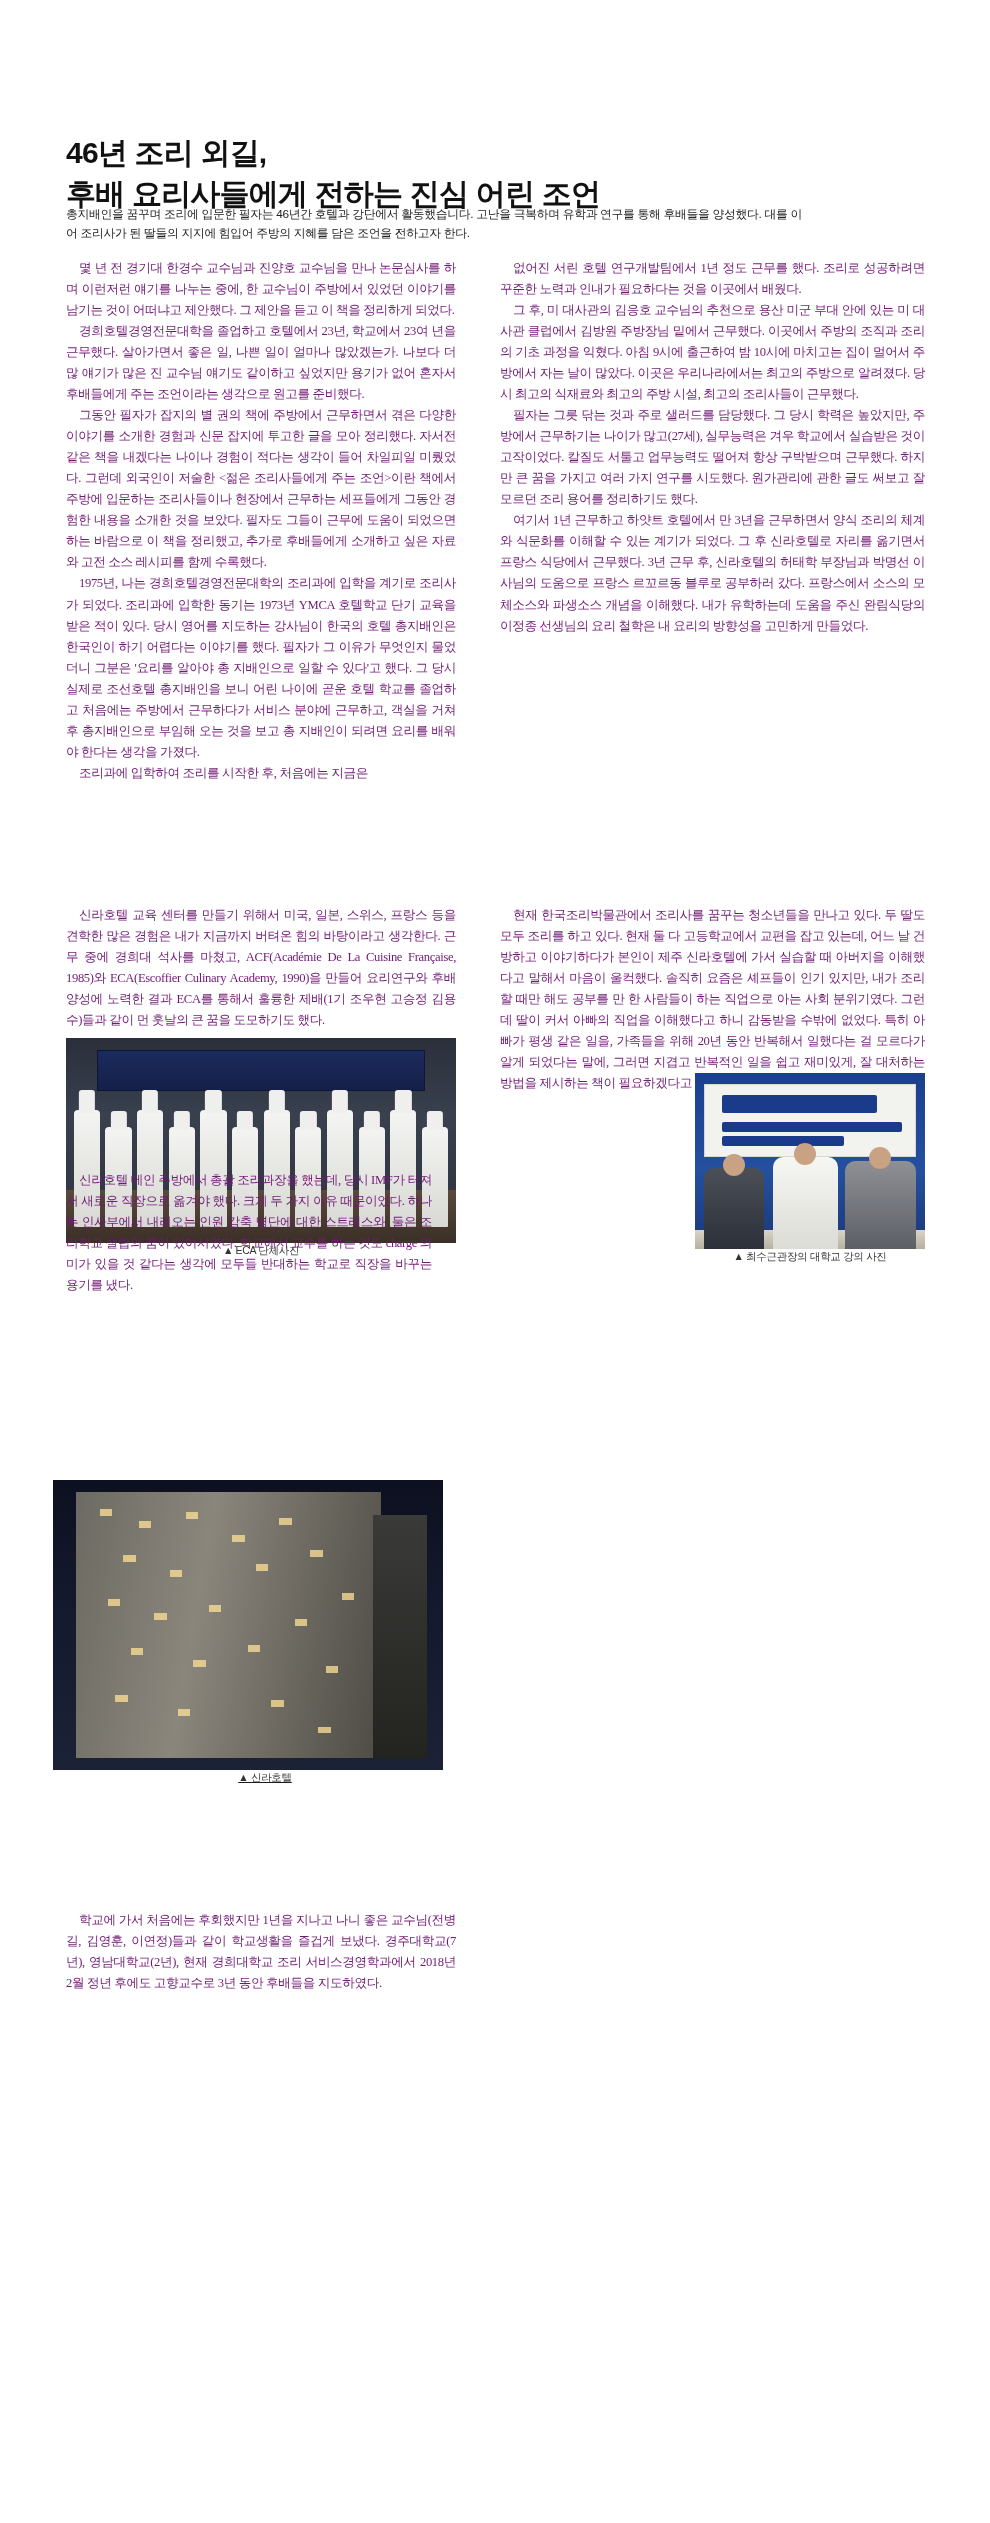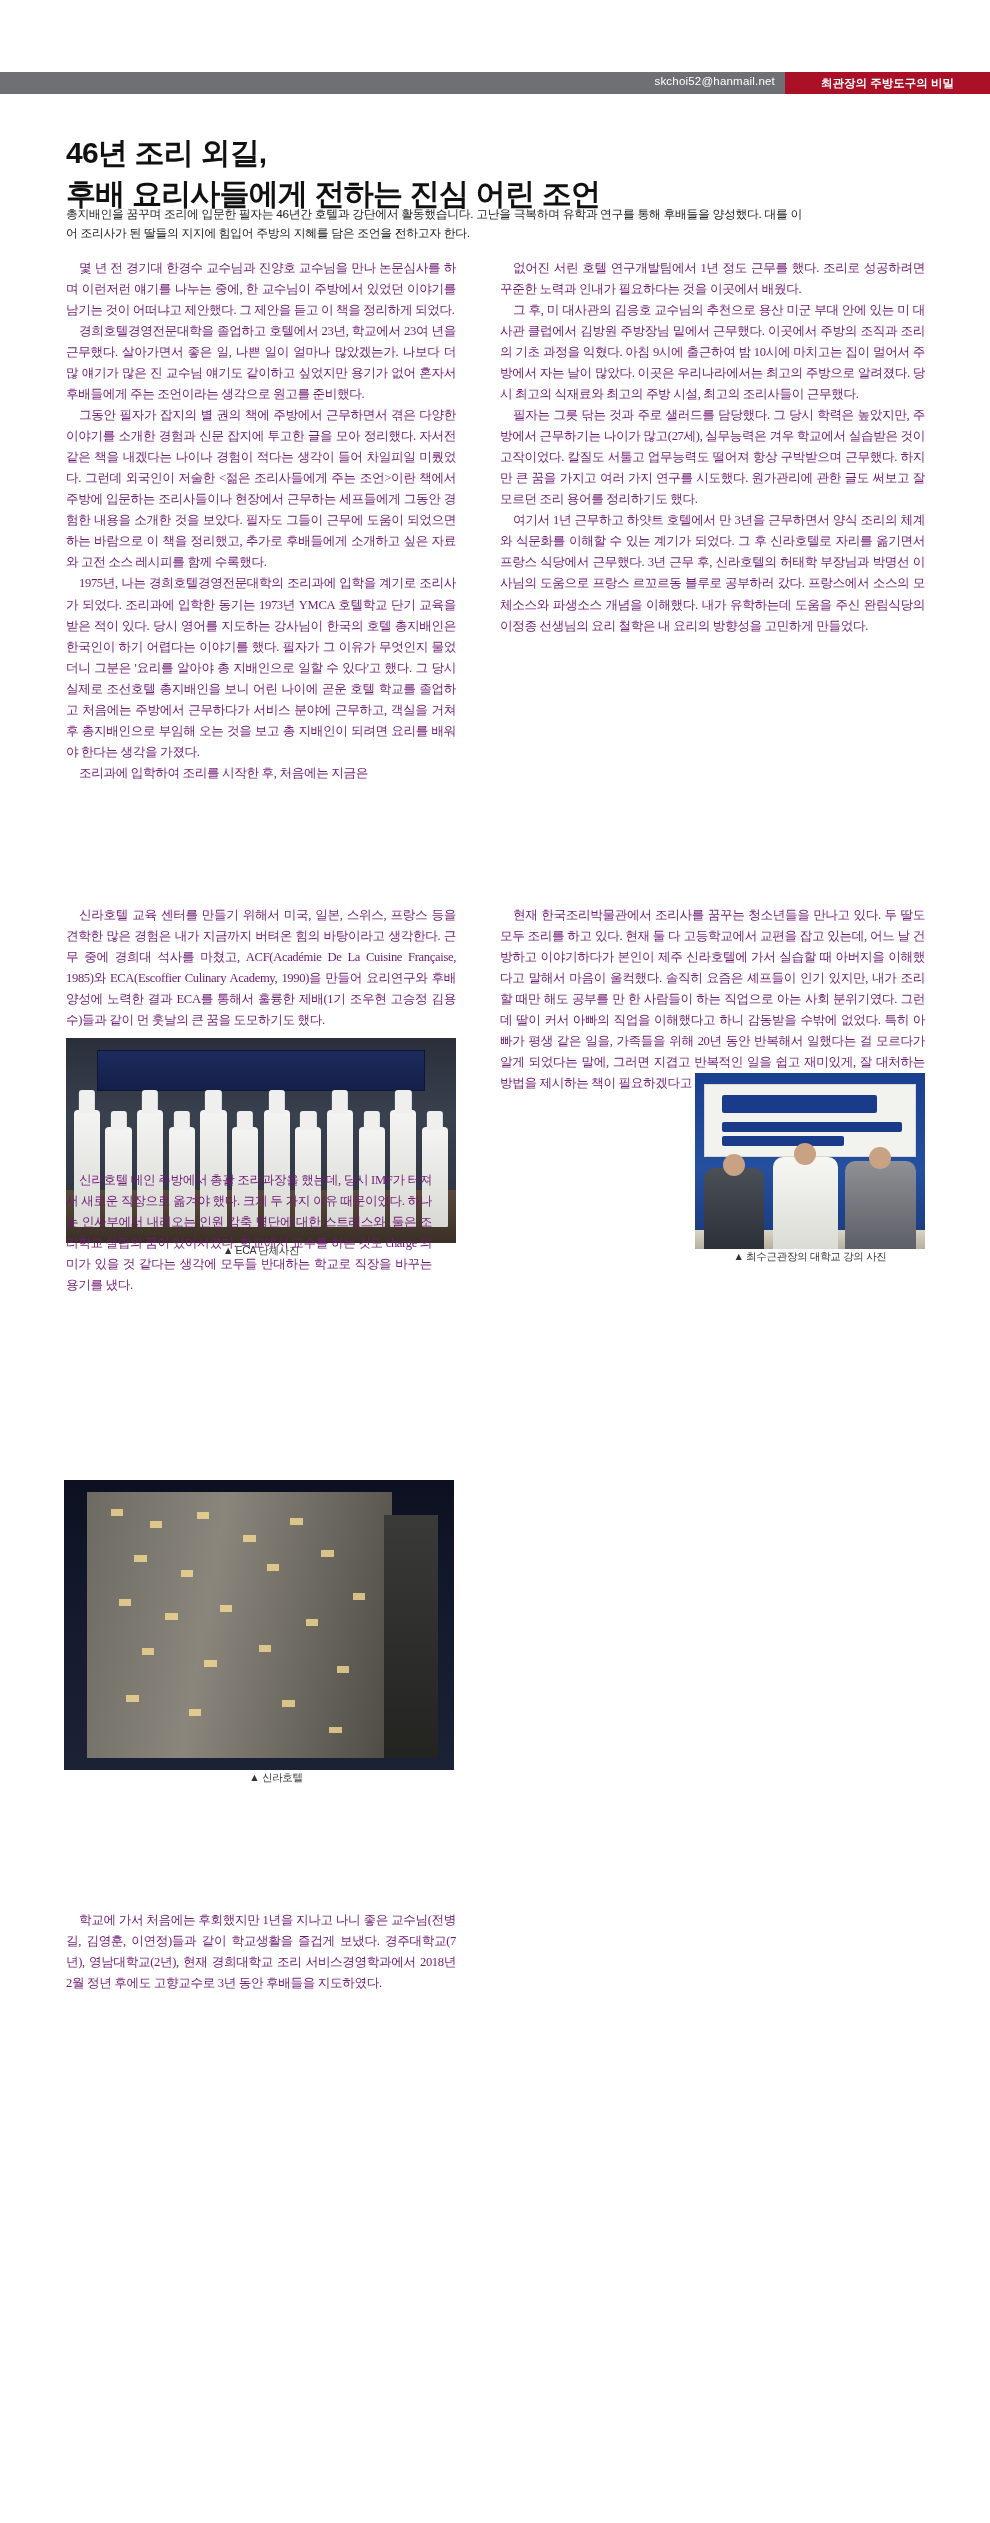--- a/index.html
+++ b/index.html
@@ -113,21 +113,21 @@
     font-size: 10.5px;
     text-align: center;
     color: #333;
     margin-top: 1px;
     letter-spacing: -0.3px;
   }
 
   .fig-eca { left: 66px; top: 1038px; width: 390px; }
   .fig-eca .ph { width: 390px; height: 205px; }
 
-  .fig-hotel { left: 64px; top: 1480px; width: 424px; }
+  .fig-hotel { left: 53px; top: 1480px; width: 424px; text-decoration: underline; }
   .fig-hotel .ph { width: 390px; height: 290px; }
 
   .fig-lecture { left: 695px; top: 1073px; width: 230px; }
   .fig-lecture .ph { width: 230px; height: 176px; }
 
   
   .ph { position: relative; overflow: hidden; background: #888; }
 
   
   .ph-group {
@@ -204,26 +204,20 @@
   .ph-lecture .table {
     position: absolute; left: 0; bottom: 0; width: 100%; height: 11%;
     background: linear-gradient(#d9d4c6, #b6b0a0);
   }
 </style>
 </head>
 <body>
 
 <div class="page">
 
-  <div class="topbar">
-    <div class="topbar-bg-left"></div>
-    <div class="topbar-email">skchoi52@hanmail.net</div>
-    <div class="topbar-red"></div>
-    <div class="topbar-section">최관장의 주방도구의 비밀</div>
-  </div>
 
   <h1 class="headline">
     <span>46년 조리 외길,</span>
     <span class="l2">후배 요리사들에게 전하는 진심 어린 조언</span>
   </h1>
 
   <div class="deck">총지배인을 꿈꾸며 조리에 입문한 필자는 46년간 호텔과 강단에서 활동했습니다. 고난을 극복하며 유학과 연구를 통해 후배들을 양성했다. 대를 이어 조리사가 된 딸들의 지지에 힘입어 주방의 지혜를 담은 조언을 전하고자 한다.</div>
 
   <div class="col c1">
     <p>몇 년 전 경기대 한경수 교수님과 진양호 교수님을 만나 논문심사를 하며 이런저런 얘기를 나누는 중에, 한 교수님이 주방에서 있었던 이야기를 남기는 것이 어떠냐고 제안했다. 그 제안을 듣고 이 책을 정리하게 되었다.</p>

